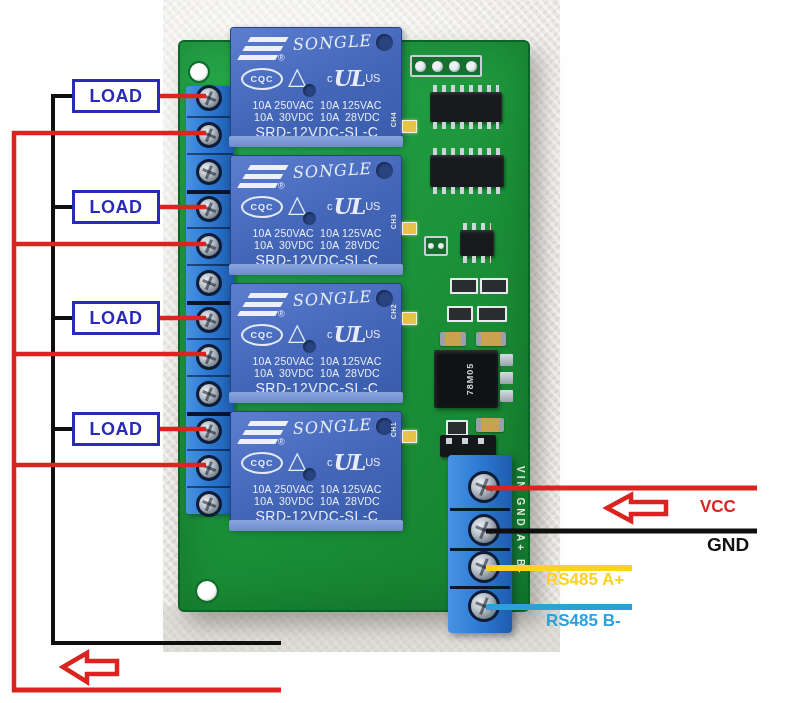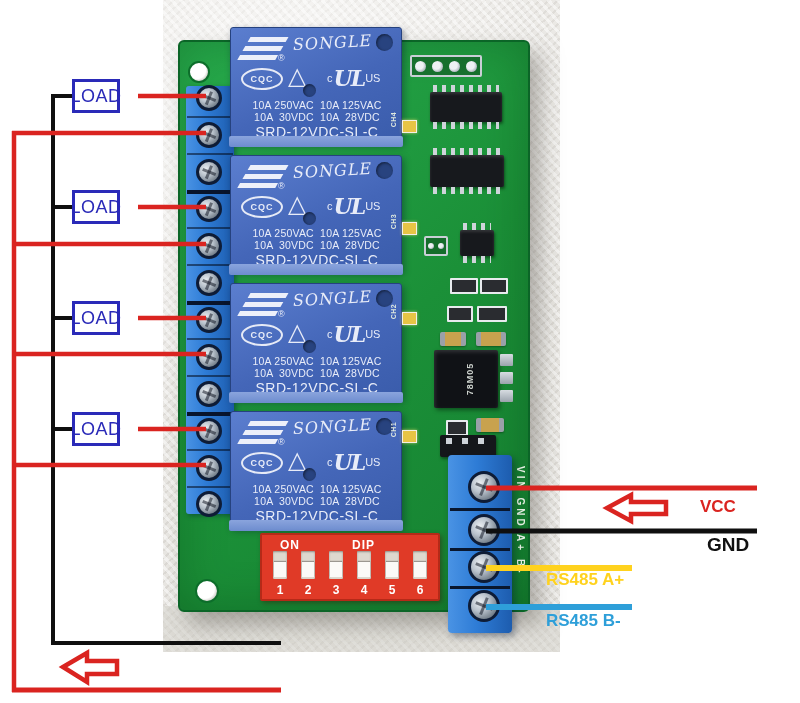--- a/index.html
+++ b/index.html
@@ -104,23 +104,23 @@
   .jumper::before{content:"";position:absolute;top:3px;left:6px;right:6px;height:6px;
     background:repeating-linear-gradient(90deg,#cfd4da 0 6px,rgba(0,0,0,0) 6px 16px);}
 
   
   svg.wires{left:0;top:0;pointer-events:none;}
   .wire-red{stroke:var(--red);}
   .wire-black{stroke:var(--wireblack);}
   .wire-yellow{stroke:var(--yellow);}
   .wire-cyan{stroke:var(--cyan);}
   .arrow{fill:none;stroke:var(--red);stroke-width:4.5;}
-  .loadbox{width:48px;height:34px;background:#fff;border:3px solid var(--loadblue);box-sizing:border-box;
+  .loadbox{width:88px;height:34px;background:#fff;border:3px solid var(--loadblue);box-sizing:border-box;
     display:flex;align-items:center;justify-content:center;color:var(--loadblue);
-    font-weight:normal;font-size:18px;letter-spacing:.5px;}
+    font-weight:bold;font-size:18px;letter-spacing:.5px;}
   .lbl{font-weight:bold;white-space:nowrap;}
   .lbl.red{color:var(--red);}
   .lbl.blk{color:#111;}
   .lbl.yel{color:var(--yellow);}
   .lbl.cyn{color:var(--cyan);}
 </style>
 </head>
 <body>
 
 <div id="canvas">
@@ -229,36 +229,20 @@
           <span class="sm">US</span>
         </div>
       <div class="r-line1">10A 250VAC  10A 125VAC</div>
       <div class="r-line2">10A  30VDC  10A  28VDC</div>
       <div class="r-model">SRD-12VDC-SL-C</div>
       <div class="r-dot tr"></div>
       <div class="r-dot c"></div>
       <div class="r-base"></div>
     </div>
 
-    <div class="abs dip">
-      <div class="abs dip-label" style="left:18px;top:3px;">ON</div>
-      <div class="abs dip-label" style="left:90px;top:3px;">DIP</div>
-      <div class="abs lever" style="left:11px;top:16px;"></div>
-      <div class="abs lever" style="left:39px;top:16px;"></div>
-      <div class="abs lever" style="left:67px;top:16px;"></div>
-      <div class="abs lever" style="left:95px;top:16px;"></div>
-      <div class="abs lever" style="left:123px;top:16px;"></div>
-      <div class="abs lever" style="left:151px;top:16px;"></div>
-      <span class="abs dnum" style="left:8px;top:48px;">1</span>
-      <span class="abs dnum" style="left:36px;top:48px;">2</span>
-      <span class="abs dnum" style="left:64px;top:48px;">3</span>
-      <span class="abs dnum" style="left:92px;top:48px;">4</span>
-      <span class="abs dnum" style="left:120px;top:48px;">5</span>
-      <span class="abs dnum" style="left:148px;top:48px;">6</span>
-    </div>
 
     <div class="abs padhdr" style="left:230px;top:13px;width:72px;height:22px;">
         <i></i>
         <i></i>
         <i></i>
         <i></i>
       </div>
     <div class="abs icchip legs-tb" style="left:250px;top:50px;width:72px;height:30px;"></div>
     <div class="abs icchip legs-tb" style="left:250px;top:113px;width:74px;height:32px;"></div>
     <div class="abs icchip legs-tb" style="left:280px;top:188px;width:34px;height:26px;"></div>

